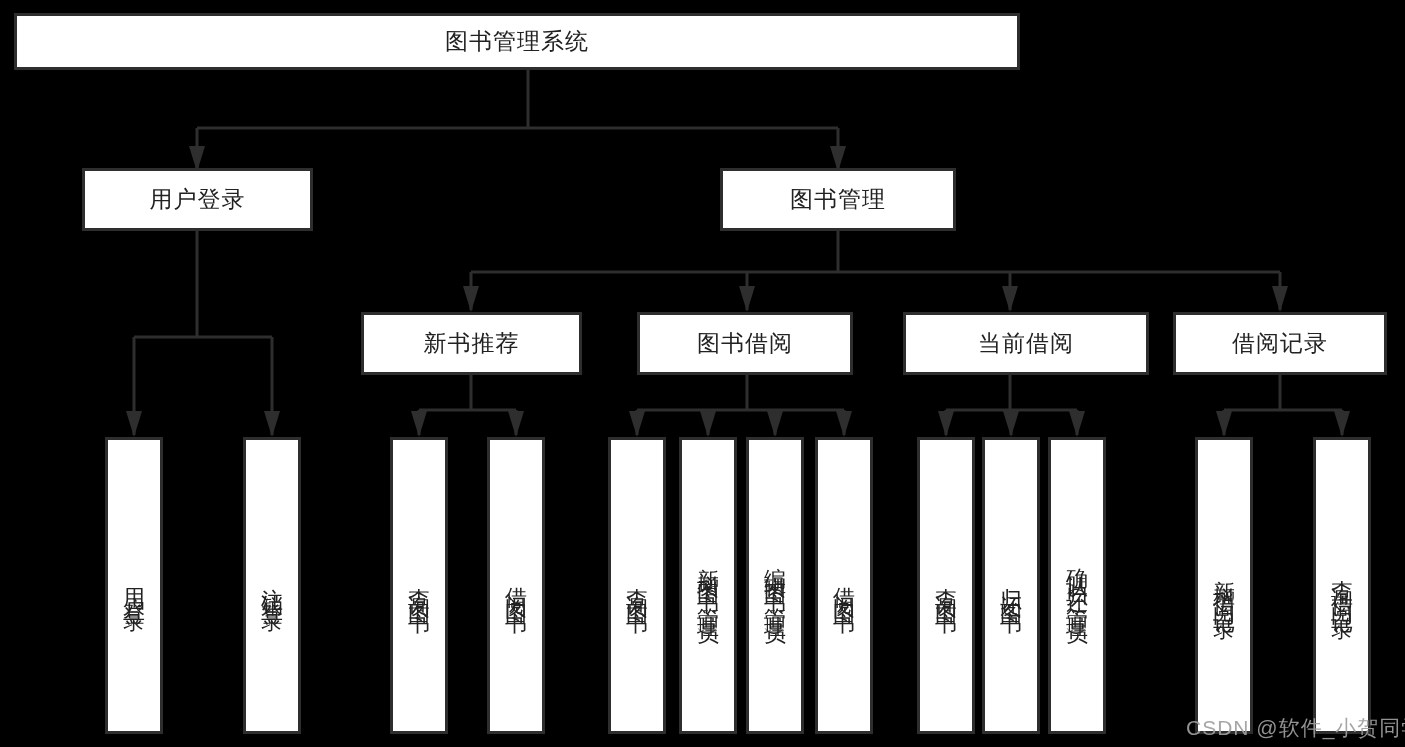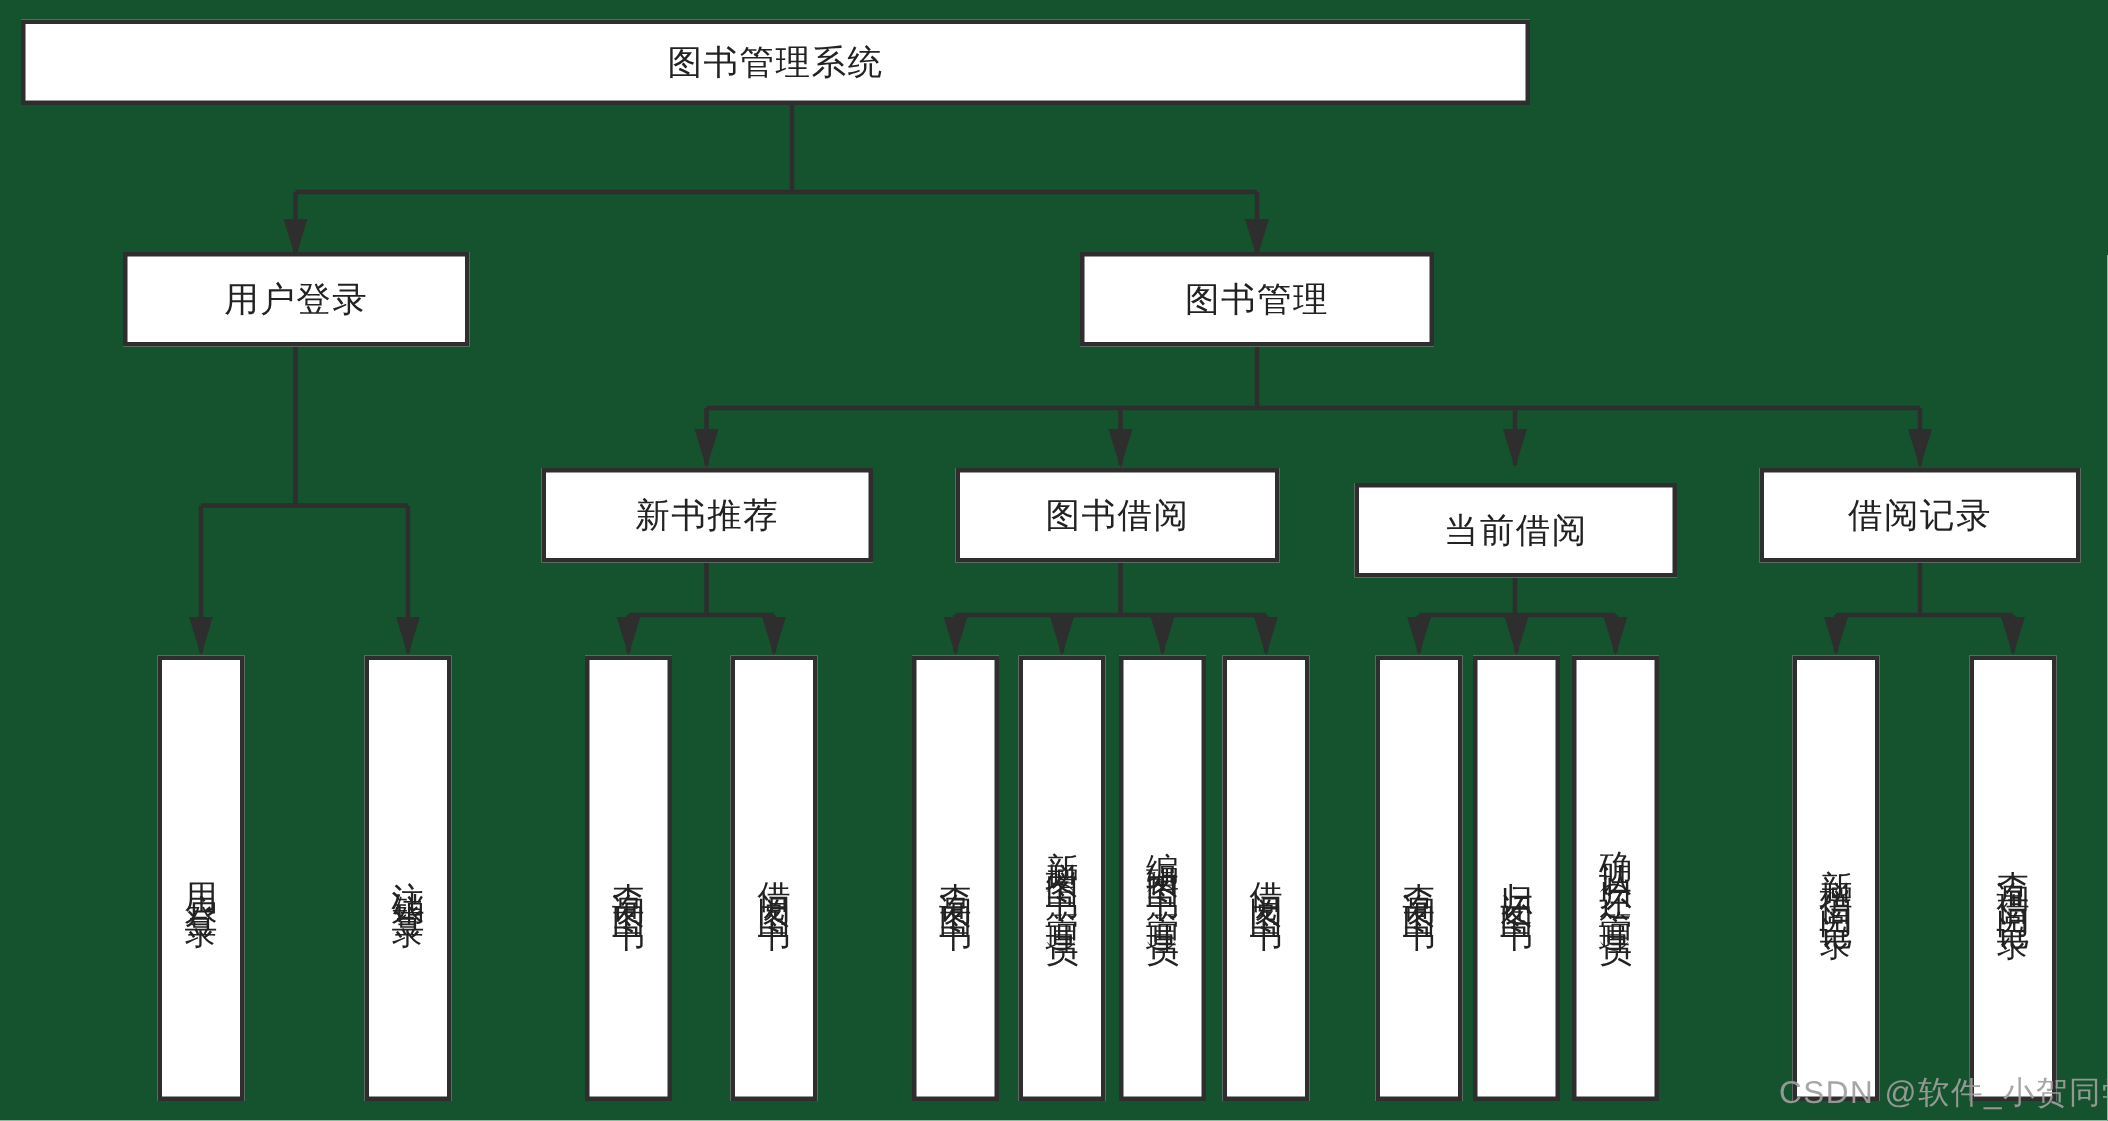--- a/index.html
+++ b/index.html
@@ -1,19 +1,19 @@
 <!DOCTYPE html>
 <html><head>
 <meta charset="utf-8">
 <style>
   html,body{margin:0;padding:0;background:#ffffff;}
   #stage{
     position:relative;
     width:1405px;height:747px;
-    background:#14532d;
+    background:#000000;
     font-family:"Liberation Sans","DejaVu Sans",sans-serif;
     color:#222222;
     overflow:hidden;
   }
   #wires{position:absolute;left:0;top:0;width:1405px;height:747px;}
   .box{
     position:absolute;
     box-sizing:border-box;
     border:3px solid #2e2e2e;
     background:#ffffff;
@@ -102,21 +102,21 @@
   <div class="box lvl" style="left:720px;top:168px;width:236px;">
     <span class="hlabel">图书管理</span>
   </div>
 
   <div class="box lvl" style="left:361px;top:312px;width:221px;">
     <span class="hlabel">新书推荐</span>
   </div>
   <div class="box lvl" style="left:637px;top:312px;width:216px;">
     <span class="hlabel">图书借阅</span>
   </div>
-  <div class="box lvl" style="left:903px;top:312px;width:215px;margin-top:10px;">
+  <div class="box lvl" style="left:903px;top:312px;width:246px;">
     <span class="hlabel">当前借阅</span>
   </div>
   <div class="box lvl" style="left:1173px;top:312px;width:214px;">
     <span class="hlabel">借阅记录</span>
   </div>
 
   <div class="box leaf" style="left:105px;">
     <span class="vtext">用户登录</span>
   </div>
   <div class="box leaf" style="left:243px;">

